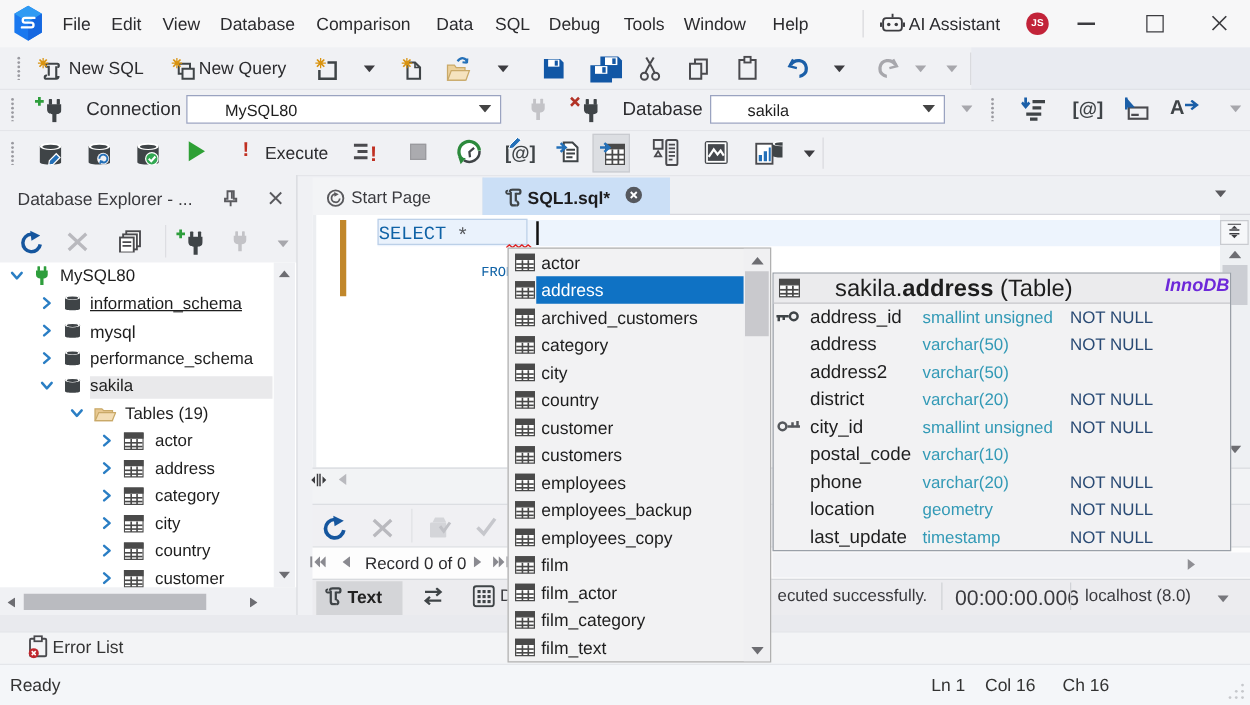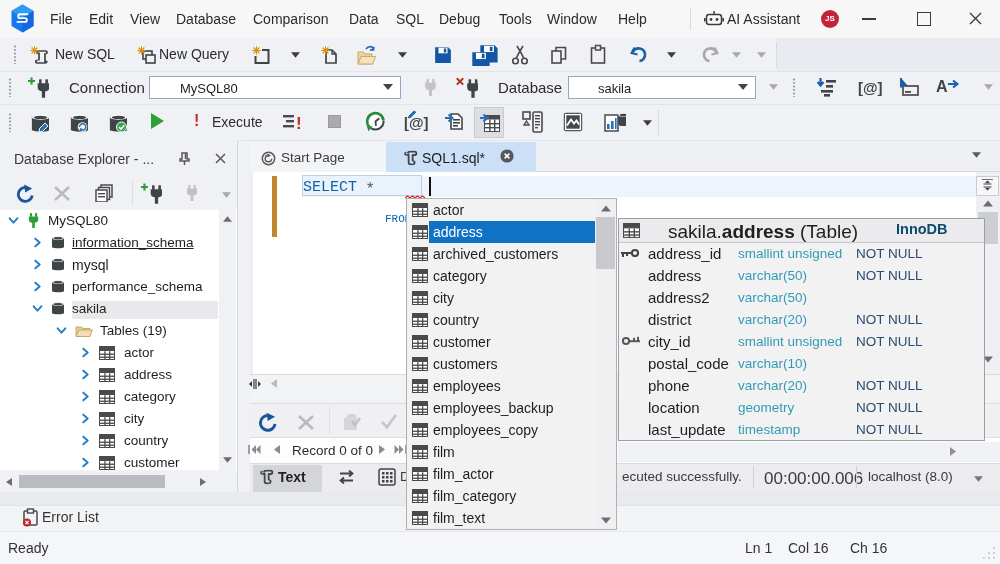--- a/index.html
+++ b/index.html
@@ -543,21 +543,21 @@
   </svg>
 <svg class="abs" style="left:200px;top:478px" width="6" height="8" viewBox="0 0 6 8">
     <path d="M0 0 L0 8 L6 4 Z" fill="#6d6d72"></path>
   </svg>
 
 <div class="abs" id="tabbar" style="left:250px;top:142px;width:750px;height:30px;background:#eef0f3;"></div>
 <div class="abs" style="left:536px;top:171px;width:464px;height:1px;background:#d7d8de;"></div>
 <div class="abs" id="tabstart" style="left:250px;top:142px;width:136px;height:30px;background:#f3f4f6;border-right:1px solid #dfe1e5;"></div>
 <div class="abs txt" style="left:281px;top:150px;font-size:13.5px;color:#3a3a3e;">Start Page</div>
 <div class="abs" id="tabsql" style="left:386px;top:142px;width:150px;height:30px;background:#cbdff6;"></div>
-<div class="abs txt" style="left:422px;top:150px;font-size:14px;font-weight:normal;color:#1c1c1e;">SQL1.sql*</div>
+<div class="abs txt" style="left:422px;top:150px;font-size:14px;font-weight:bold;color:#1c1c1e;">SQL1.sql*</div>
 
 <svg class="abs" style="left:261px;top:151px" width="15" height="15" viewBox="0 0 15 15">
   <circle cx="7.5" cy="7.5" r="6.2" fill="none" stroke="#5a5a5e" stroke-width="1.5"></circle>
   <path d="M7.5 4.2 a3.3 3.3 0 1 0 3.3 3.6" fill="none" stroke="#5a5a5e" stroke-width="1.4"></path>
   <path d="M6.3 2.6 L10 4.4 L6.6 6.4 Z" fill="#5a5a5e"></path>
 </svg>
 
 <svg class="abs" style="left:403px;top:150px" width="15" height="16" viewBox="0 0 16 16">
     <use href="#scroll"></use>
   </svg>
@@ -785,21 +785,21 @@
     <path d="M0 6 L10 6 L5 0 Z" fill="#6d6d72"></path>
   </svg>
 <svg class="abs" style="left:601px;top:517px" width="10" height="7" viewBox="0 0 10 6">
     <path d="M0 0 L10 0 L5 6 Z" fill="#6d6d72"></path>
   </svg>
 <div class="abs" style="left:596px;top:217px;width:19px;height:52px;background:#c9c9cd;"></div>
 
 <div class="abs" id="tooltip" style="left:618px;top:218px;width:367px;height:223px;background:#f2f2f3;border:1px solid #9aa0a8;box-sizing:border-box;"></div>
 <div class="abs" id="tthead" style="left:619px;top:219px;width:365px;height:23px;background:#ebebed;border-bottom:1px solid #c8c8cc;"></div>
 <div class="abs txt" style="left:668px;top:221px;font-size:19px;color:#1e1e1e;">sakila.<b>address</b> (Table)</div>
-<div class="abs txt" style="left:896px;top:221px;font-size:14.5px;font-weight:bold;color:#0c4a6e;">InnoDB</div>
+<div class="abs txt" style="left:932px;top:221px;font-size:14.5px;font-weight:bold;color:#6d28d9;font-style:italic;">InnoDB</div>
 <svg class="abs" style="left:623px;top:222px" width="17" height="17" viewBox="0 0 16 16">
     <use href="#tblicon"></use>
   </svg>
 <div id="ttrows">
     <svg class="abs" style="left:621px;top:248px" width="19" height="10" viewBox="0 0 19 10">
       <circle cx="14" cy="5" r="3.1" fill="none" stroke="#3f4447" stroke-width="2"></circle>
       <rect x="0" y="4" width="10" height="2" fill="#3f4447"></rect>
       <rect x="1" y="4" width="2" height="5" fill="#3f4447"></rect>
       <rect x="5" y="4" width="2" height="4" fill="#3f4447"></rect>
     </svg>

